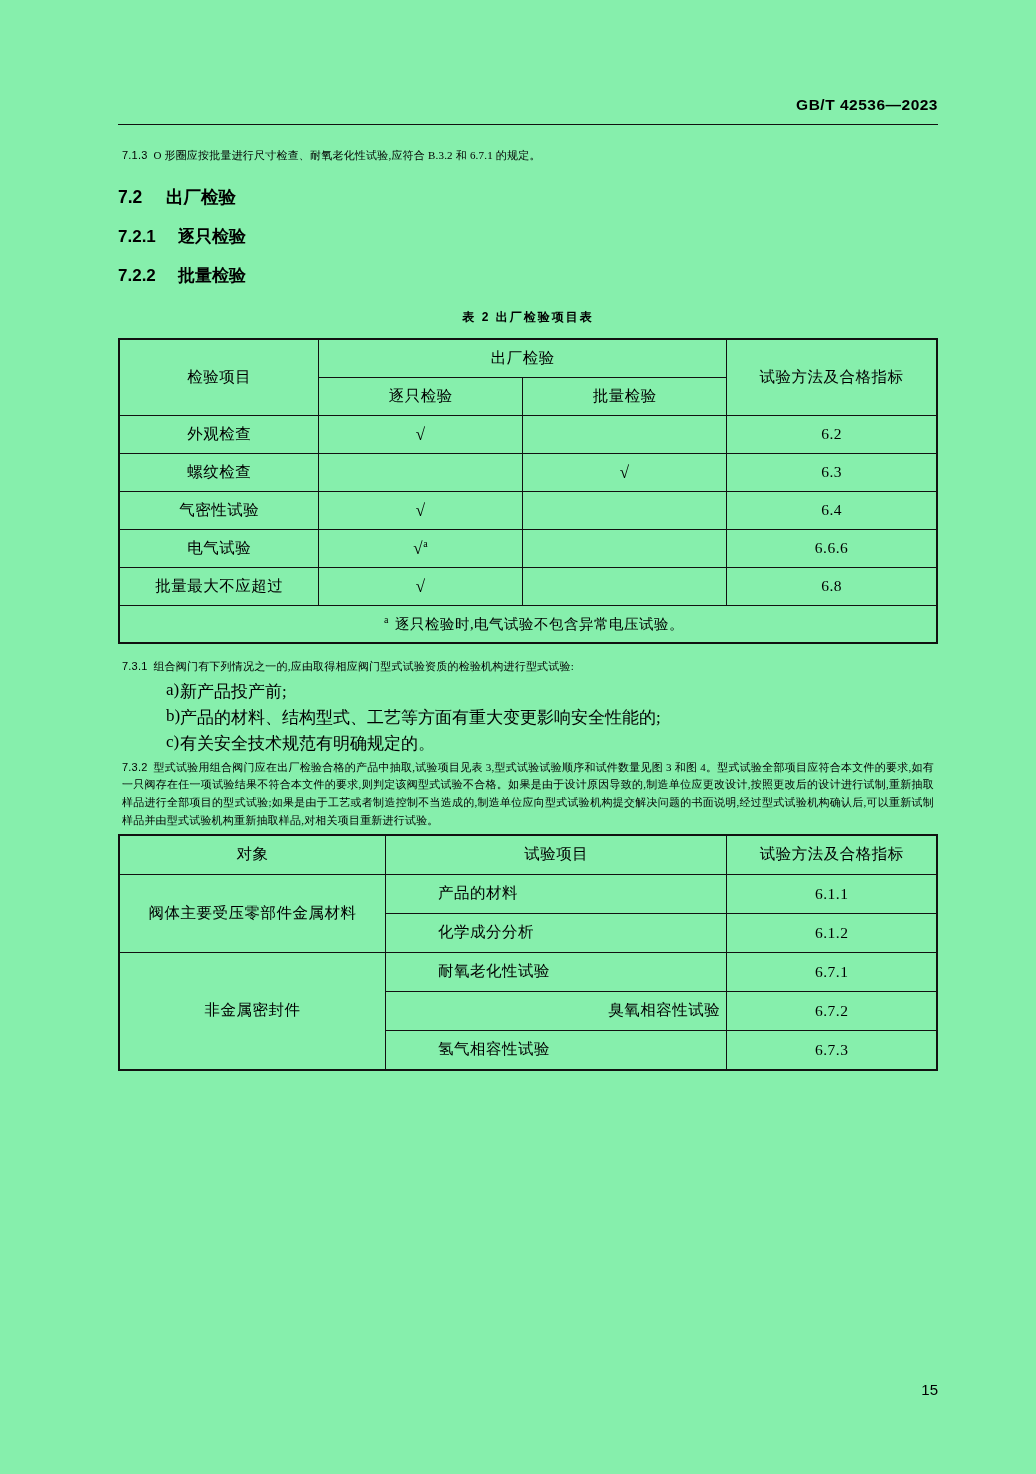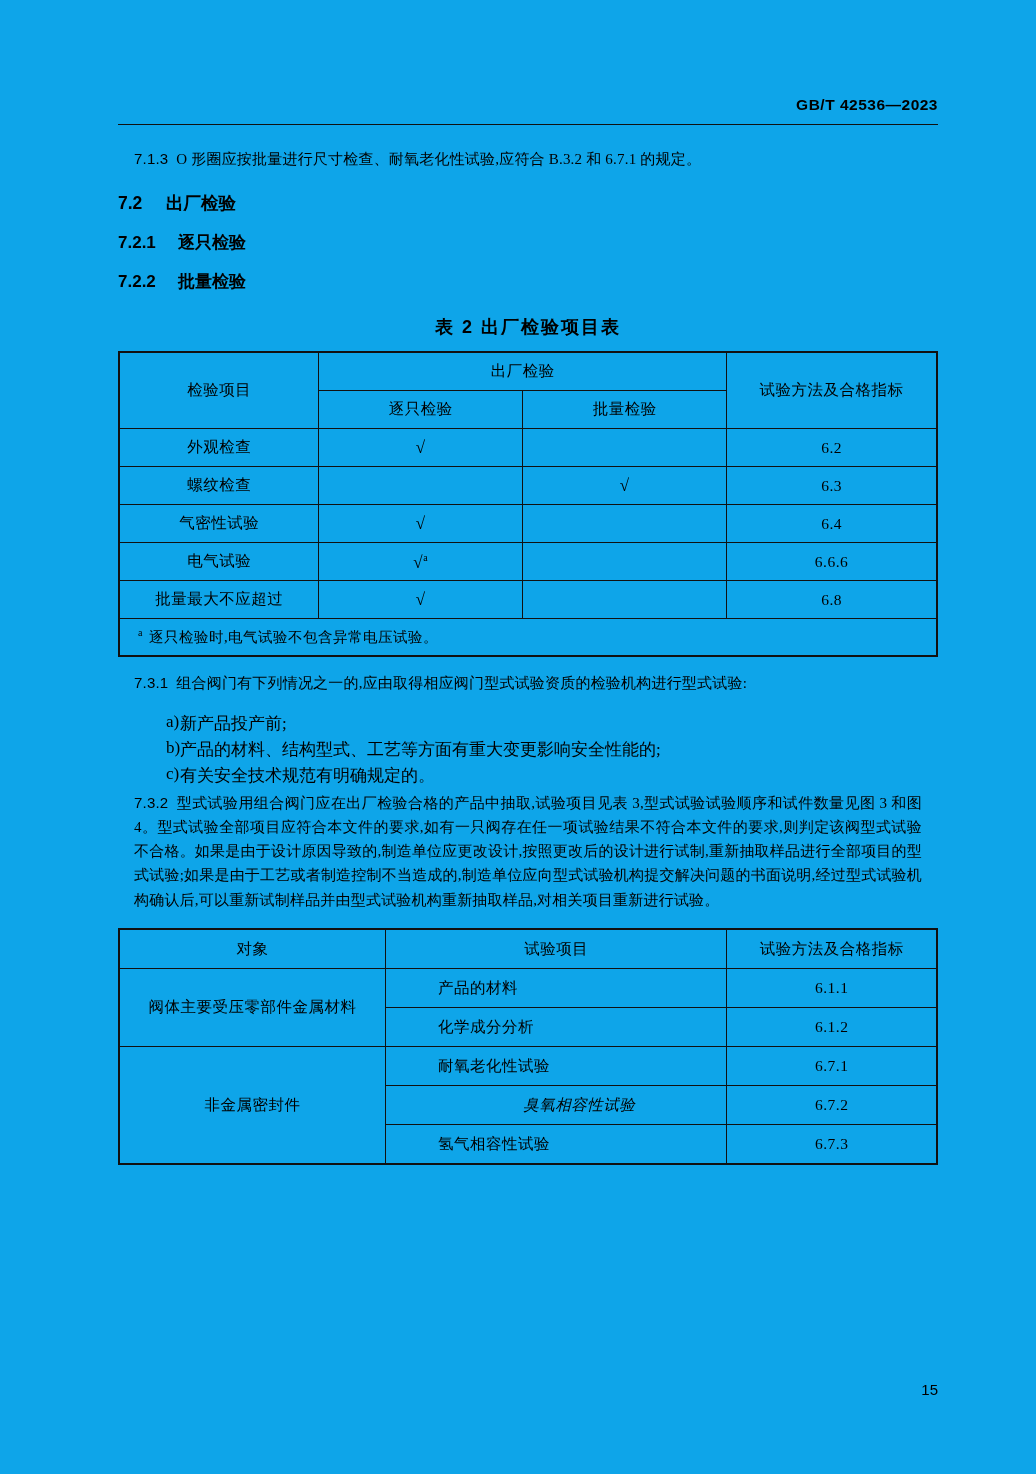--- a/index.html
+++ b/index.html
@@ -9,21 +9,21 @@
   }
   body {
     font-family: "Liberation Serif", "DejaVu Serif", serif;
     color: #000000;
   }
   .page {
     position: relative;
     width: 1036px;
     height: 1474px;
     margin: 0 auto;
-    background: #0ea5e9;
+    background: #86efac;
     box-sizing: border-box;
     overflow: hidden;
   }
   .content {
     position: absolute;
     left: 118px;
     top: 96px;
     width: 820px;
   }
   .header-line {
@@ -33,22 +33,22 @@
     font-size: 15.5px;
     letter-spacing: 0.5px;
     margin-bottom: 6px;
   }
   .hrule {
     border: 0;
     border-top: 1.6px solid #111;
     margin: 10px 0 22px 0;
   }
   p {
-    margin: 16px;
-    font-size: 15px;
+    margin: 4px;
+    font-size: 11px;
     line-height: 1.62;
     text-align: justify;
     letter-spacing: 0.2px;
   }
   .clause {
     margin-top: 14px;
   }
   .clause-num {
     font-family: "Liberation Sans", sans-serif;
   }
@@ -75,21 +75,21 @@
   .para-indent {
     text-indent: 34px;
   }
   .para {
     margin-top: 4px;
   }
   .tbl-title {
     text-align: center;
     font-family: "Liberation Sans", sans-serif;
     font-weight: bold;
-    font-size: 18px;
+    font-size: 12px;
     margin: 22px 0 12px 0;
     letter-spacing: 2px;
   }
   table {
     border-collapse: collapse;
     width: 820px;
     font-size: 15.5px;
   }
   table td, table th {
     border: 1px solid #111;
@@ -108,21 +108,21 @@
   .t2 .outer-bottom { border-bottom: 2px solid #111; }
   .check {
     font-size: 17px;
     line-height: 1;
   }
   .sup {
     font-size: 10px;
     vertical-align: super;
   }
   .note-cell {
-    text-align: left;
+    text-align: center;
     padding-left: 18px;
     font-size: 14.5px;
   }
   .note-mark {
     font-size: 10px;
     vertical-align: super;
     margin-right: 6px;
   }
   .list-item {
     margin-top: 3px;
@@ -266,21 +266,21 @@
         <tr>
           <td style="text-align:left; padding-left:52px;">化学成分分析</td>
           <td>6.1.2</td>
         </tr>
         <tr>
           <td rowspan="3">非金属密封件</td>
           <td style="text-align:left; padding-left:52px;">耐氧老化性试验</td>
           <td>6.7.1</td>
         </tr>
         <tr>
-          <td style="text-align:center; padding-left:52px;font-style:italic;">臭氧相容性试验</td>
+          <td style="text-align:right; padding-left:52px;">臭氧相容性试验</td>
           <td>6.7.2</td>
         </tr>
         <tr>
           <td style="text-align:left; padding-left:52px;">氢气相容性试验</td>
           <td>6.7.3</td>
         </tr>
       </tbody>
     </table>
 
   </div>

